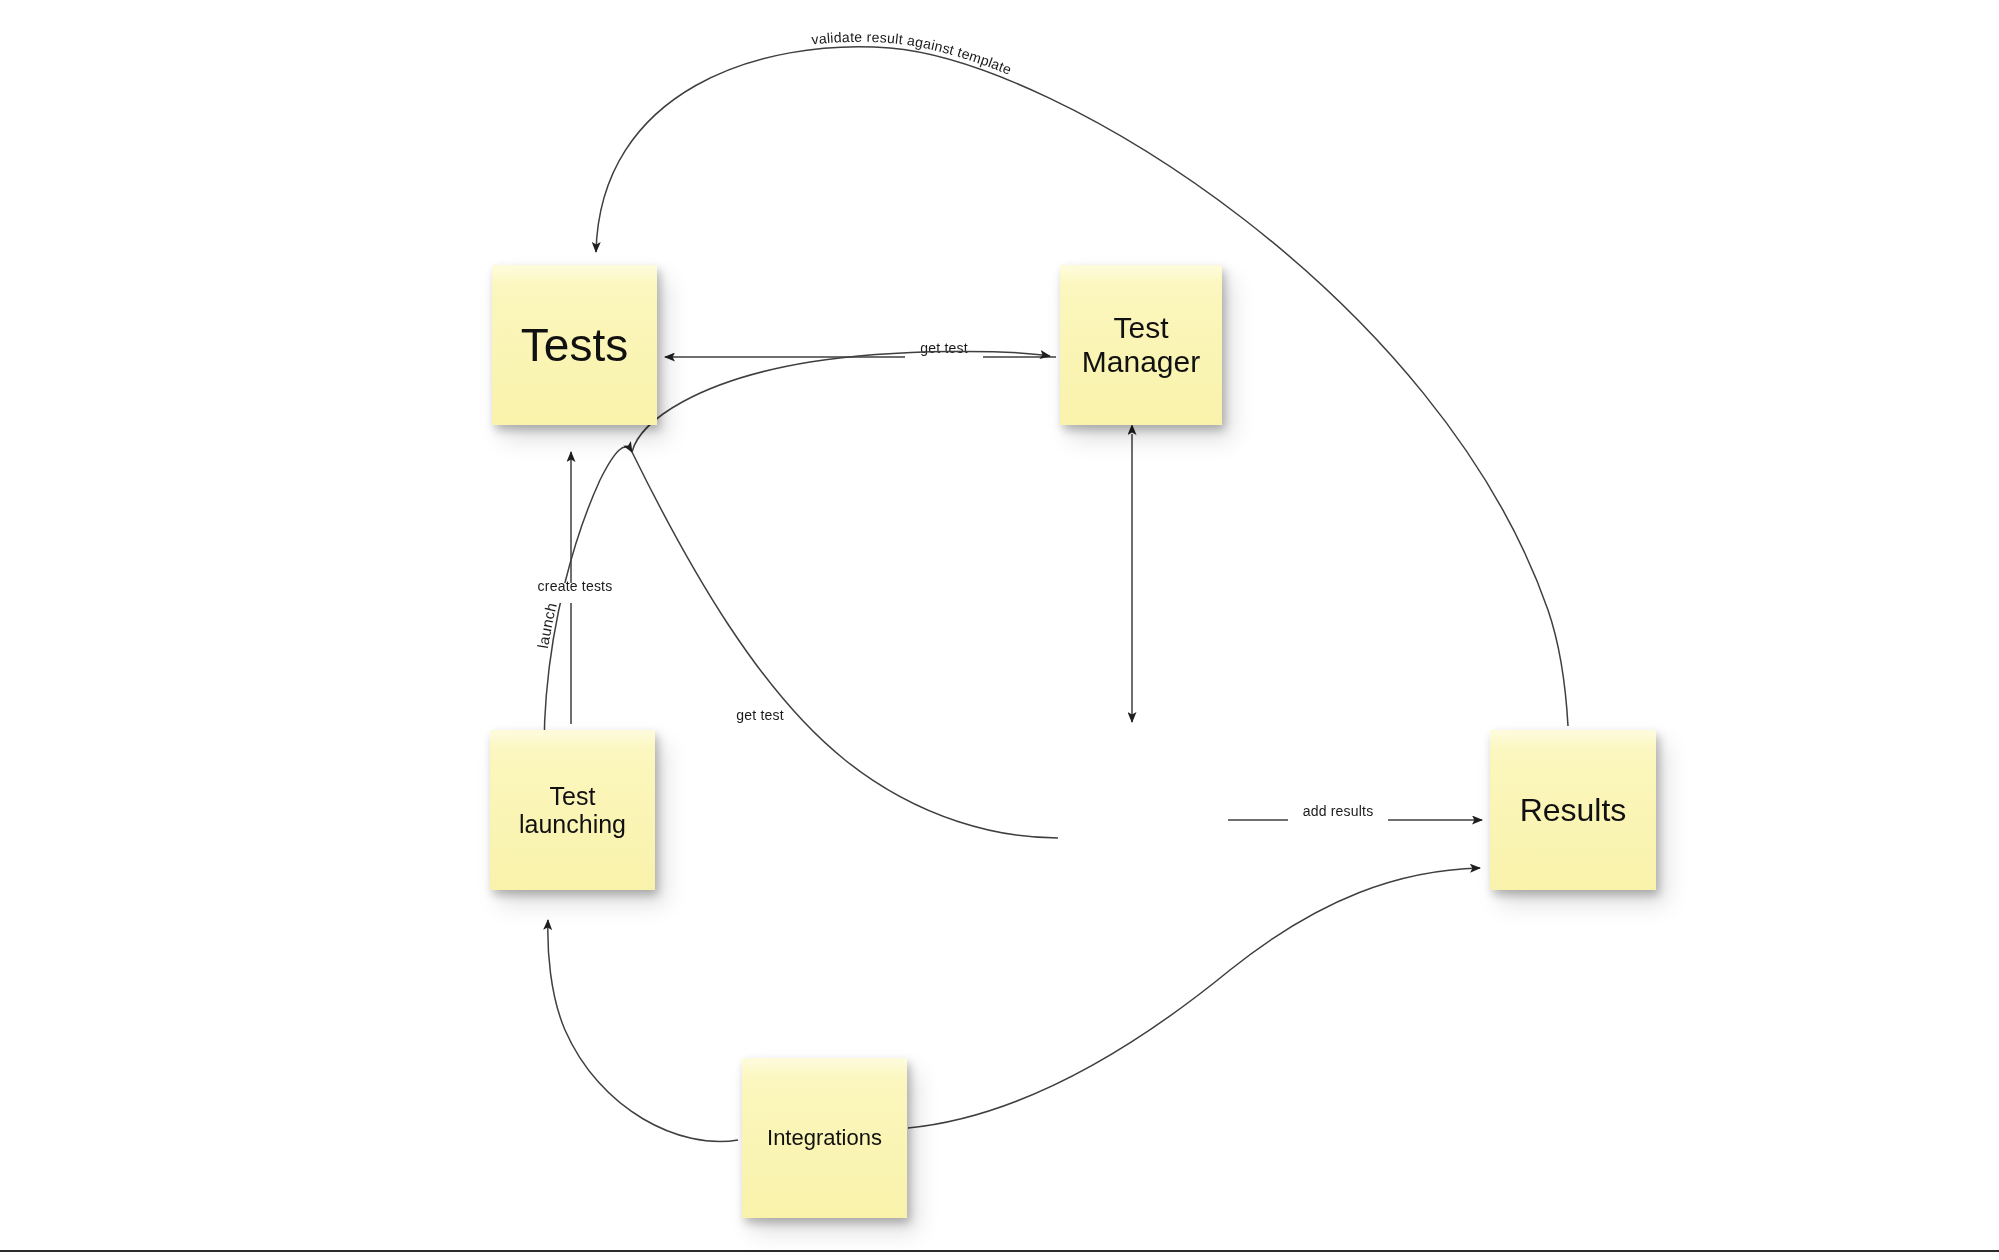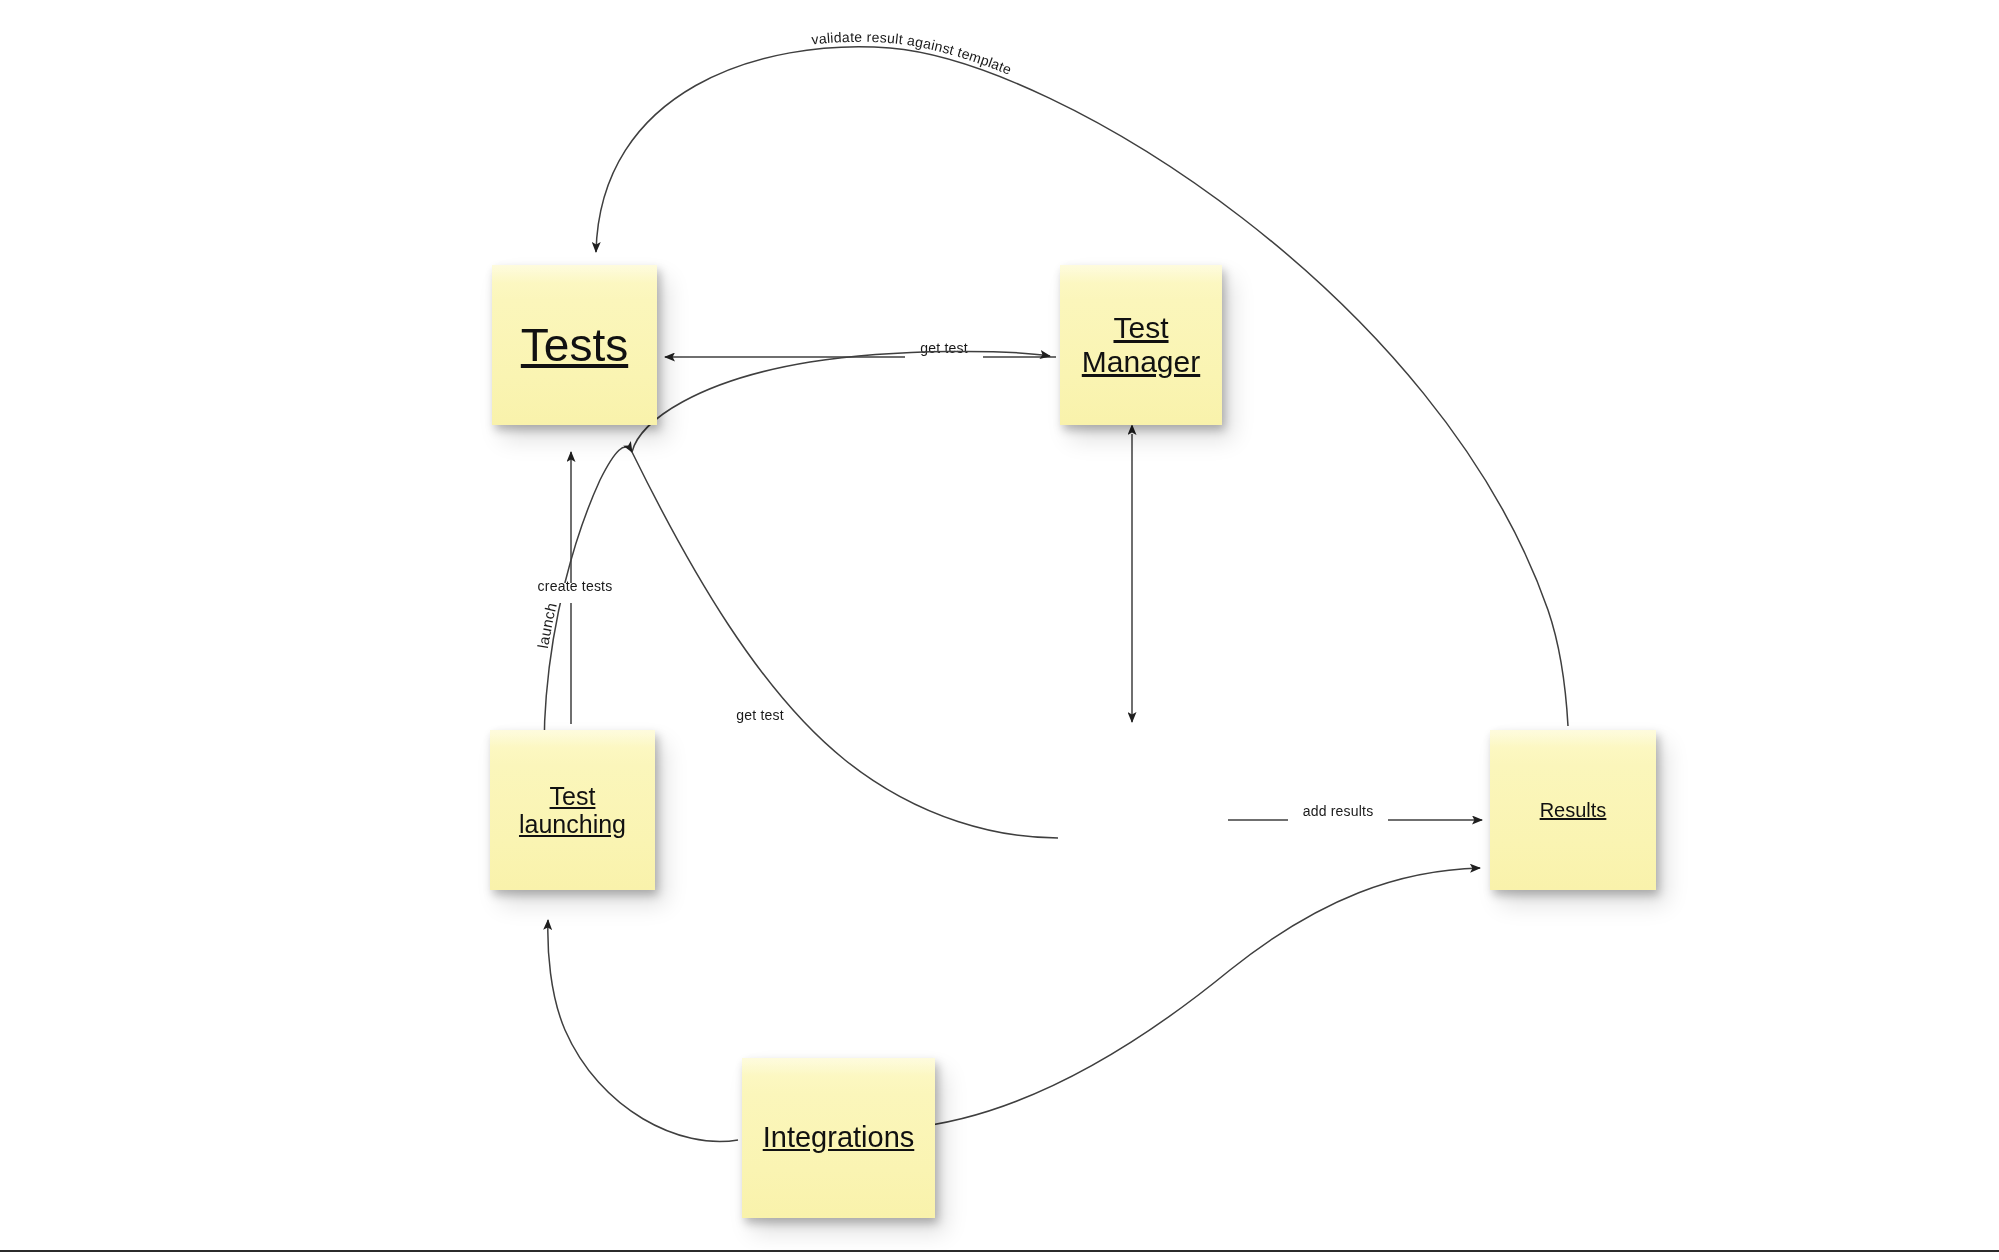--- a/index.html
+++ b/index.html
@@ -50,21 +50,20 @@
       3px 5px 9px rgba(0,0,0,0.26),
       10px 14px 22px rgba(0,0,0,0.13);
     display: flex;
     align-items: center;
     justify-content: center;
     text-align: center;
     color: #111111;
     line-height: 1.14;
     padding: 20px 8px;
     user-select: none;
-    text-decoration: underline;
   }
   .sticky::after {
     content: "";
     position: absolute;
     left: 0; top: 0; right: 0;
     height: 18px;
     background: linear-gradient(180deg, rgba(255,255,255,0.40), rgba(255,255,255,0));
     pointer-events: none;
   }
   .sticky-label {
@@ -162,23 +161,23 @@
     <span class="sticky-label">Test
 Manager</span>
   </div>
 
   <div class="sticky" style="left:490px; top:730px; width:165px; height:160px; font-size:25px;">
     <span class="sticky-label">Test
 launching</span>
   </div>
 
 
-  <div class="sticky" style="left:1490px; top:730px; width:166px; height:160px; font-size:20px;">
+  <div class="sticky" style="left:1490px; top:730px; width:166px; height:160px; font-size:32px;">
     <span class="sticky-label">Results</span>
   </div>
 
-  <div class="sticky" style="left:742px; top:1058px; width:193px; height:160px; font-size:29px;">
+  <div class="sticky" style="left:742px; top:1058px; width:165px; height:160px; font-size:22px;">
     <span class="sticky-label">Integrations</span>
   </div>
 
   <div class="bottom-rule" style="top:1250px;"></div>
 
 </div>
 
 </body></html>

